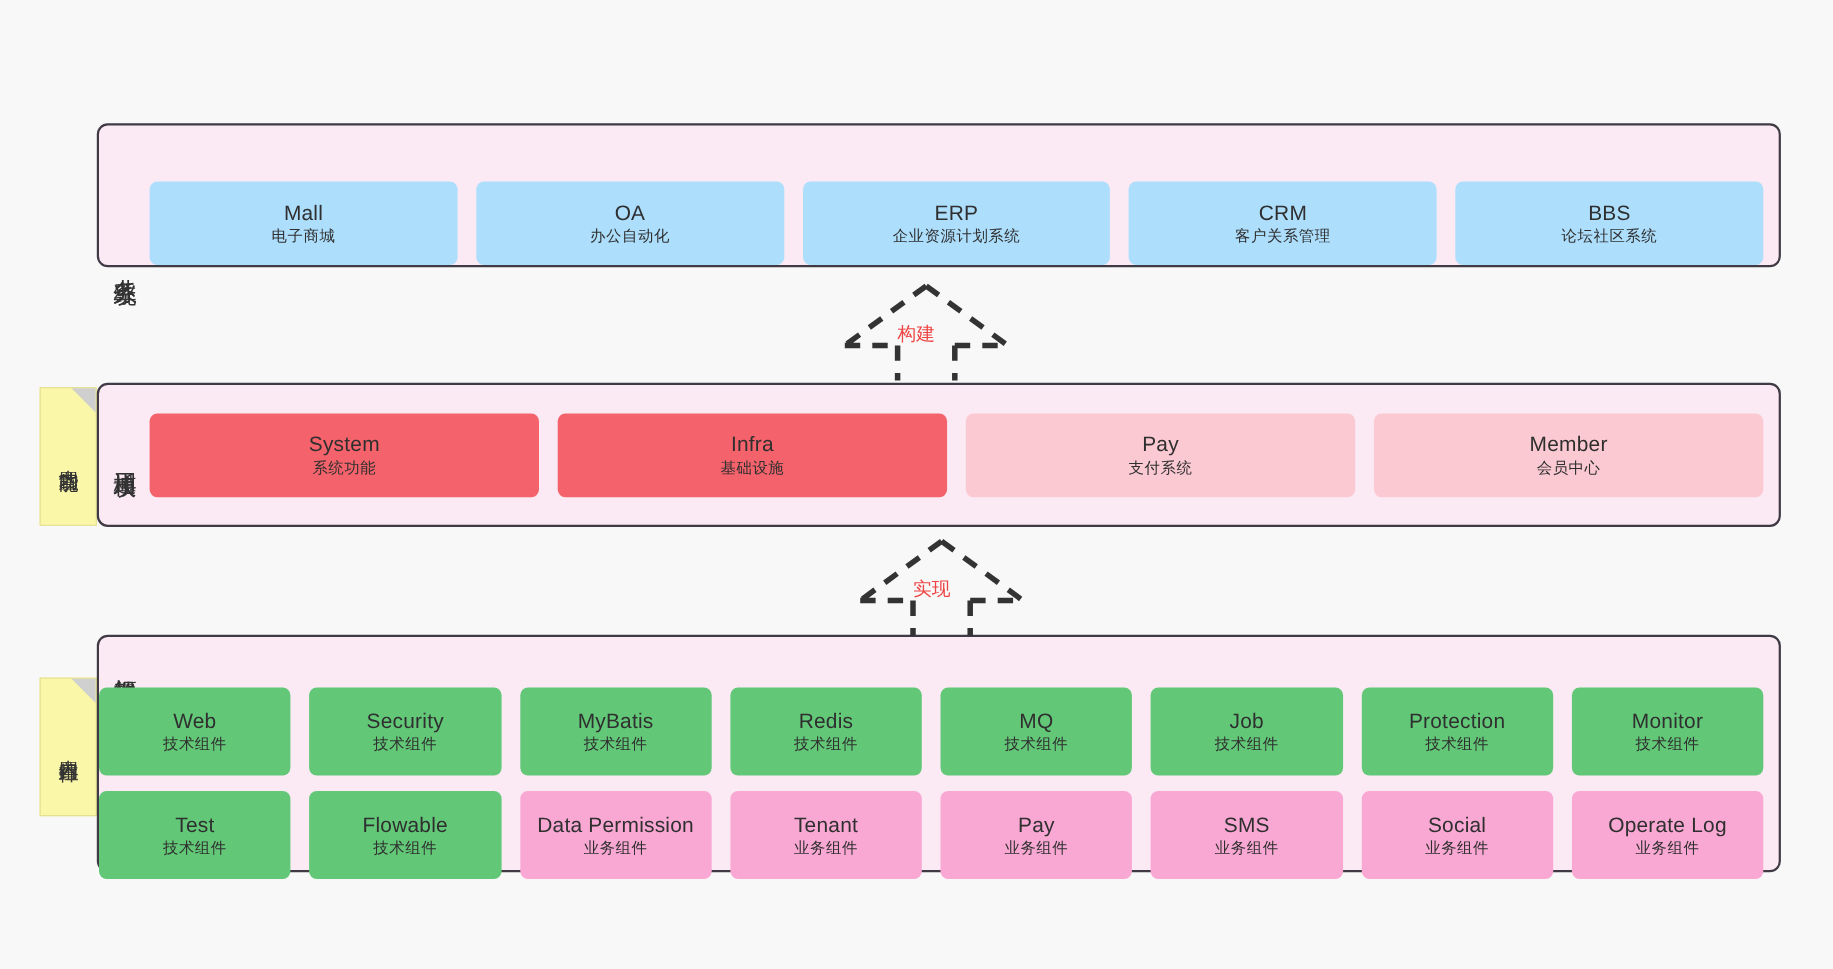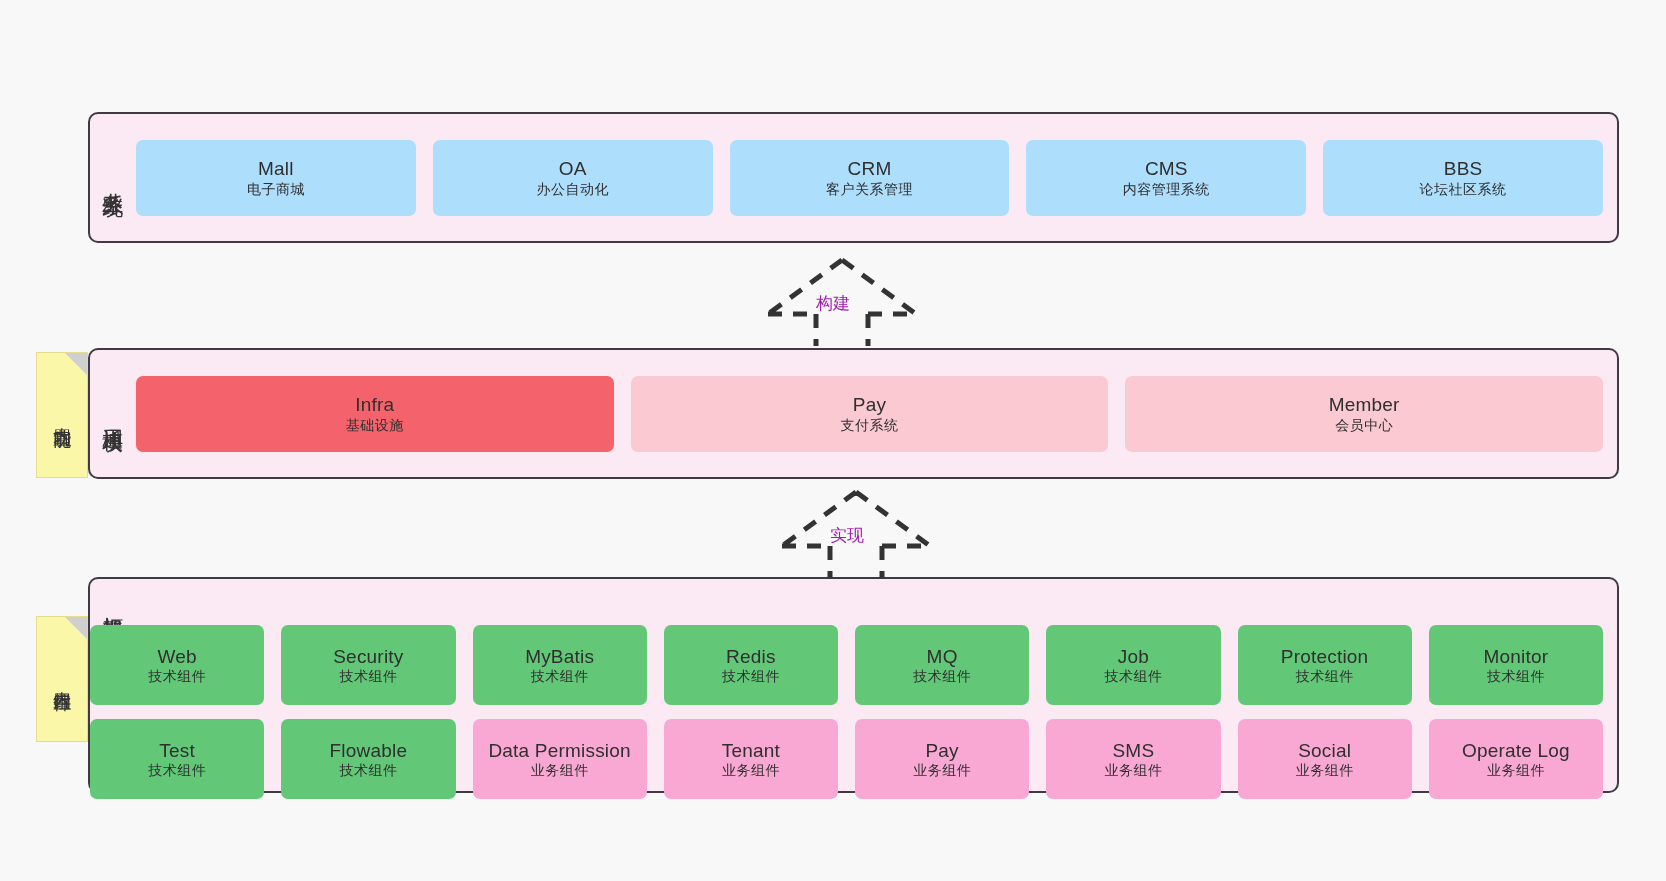--- a/index.html
+++ b/index.html
@@ -88,21 +88,21 @@
     letter-spacing: 0.5px;
   }
 
   .node.blue        { background: #addefc; }
   .node.red         { background: #f4636b; }
   .node.pink        { background: #fbc9d2; }
   .node.green       { background: #62c878; }
   .node.lightgreen  { background: #f9a8d4; }
 
   
-  #layer-business  { left: 88px;  top: 112px; width: 1531px; height: 131px; }
+  #layer-business  { left: 88px;  top: 112px; width: 1531px; height: 131px; align-items: flex-end; }
   #layer-common    { left: 88px;  top: 348px; width: 1531px; height: 131px; }
   #layer-framework { left: 88px;  top: 577px; width: 1531px; height: 216px; flex-direction: column; }
 
   #layer-business  .node,
   #layer-common    .node { height: 76px; }
   #layer-framework .node { height: 80px; }
 
   
   .note {
     position: absolute;
@@ -139,21 +139,21 @@
 
   
   .arrow {
     position: absolute;
     z-index: 3;
   }
   .arrow svg { display: block; overflow: visible; }
   .arrow-label {
     position: absolute;
     font-size: 17px;
-    color: #a21caf;
+    color: #ef4444;
     background: transparent;
     white-space: nowrap;
     user-select: none;
   }
   #arrow-build     { left: 752px; top: 256px; width: 180px; height: 90px; }
   #arrow-implement { left: 766px; top: 488px; width: 180px; height: 90px; }
 
   #arrow-build .arrow-label     { left: 64px; top: 36px; }
   #arrow-implement .arrow-label { left: 64px; top: 36px; }
 </style>
@@ -178,26 +178,26 @@
       <div class="row">
         <div class="node blue">
           <span class="t1">Mall</span>
           <span class="t2">电子商城</span>
         </div>
         <div class="node blue">
           <span class="t1">OA</span>
           <span class="t2">办公自动化</span>
         </div>
         <div class="node blue">
+          <span class="t1">ERP</span>
+          <span class="t2">企业资源计划系统</span>
+        </div>
+        <div class="node blue">
           <span class="t1">CRM</span>
           <span class="t2">客户关系管理</span>
-        </div>
-        <div class="node blue">
-          <span class="t1">CMS</span>
-          <span class="t2">内容管理系统</span>
         </div>
         <div class="node blue">
           <span class="t1">BBS</span>
           <span class="t2">论坛社区系统</span>
         </div>
       </div>
     </div>
   </div>
 
   <div class="arrow" id="arrow-build">
@@ -205,20 +205,24 @@
       <path d="M 90 4 L 164 58 M 90 4 L 16 58 M 16 58 L 64 58 M 116 58 L 164 58 M 64 58 L 64 90 M 116 58 L 116 90" fill="none" stroke="#333333" stroke-width="5" stroke-dasharray="14,11" stroke-linecap="butt"></path>
     </svg>
     <span class="arrow-label">构建</span>
   </div>
 
   <div class="layer" id="layer-common">
     <div class="layer-title">通用模块</div>
     <div class="layer-body">
       <div class="row">
         <div class="node red">
+          <span class="t1">System</span>
+          <span class="t2">系统功能</span>
+        </div>
+        <div class="node red">
           <span class="t1">Infra</span>
           <span class="t2">基础设施</span>
         </div>
         <div class="node pink">
           <span class="t1">Pay</span>
           <span class="t2">支付系统</span>
         </div>
         <div class="node pink">
           <span class="t1">Member</span>
           <span class="t2">会员中心</span>

